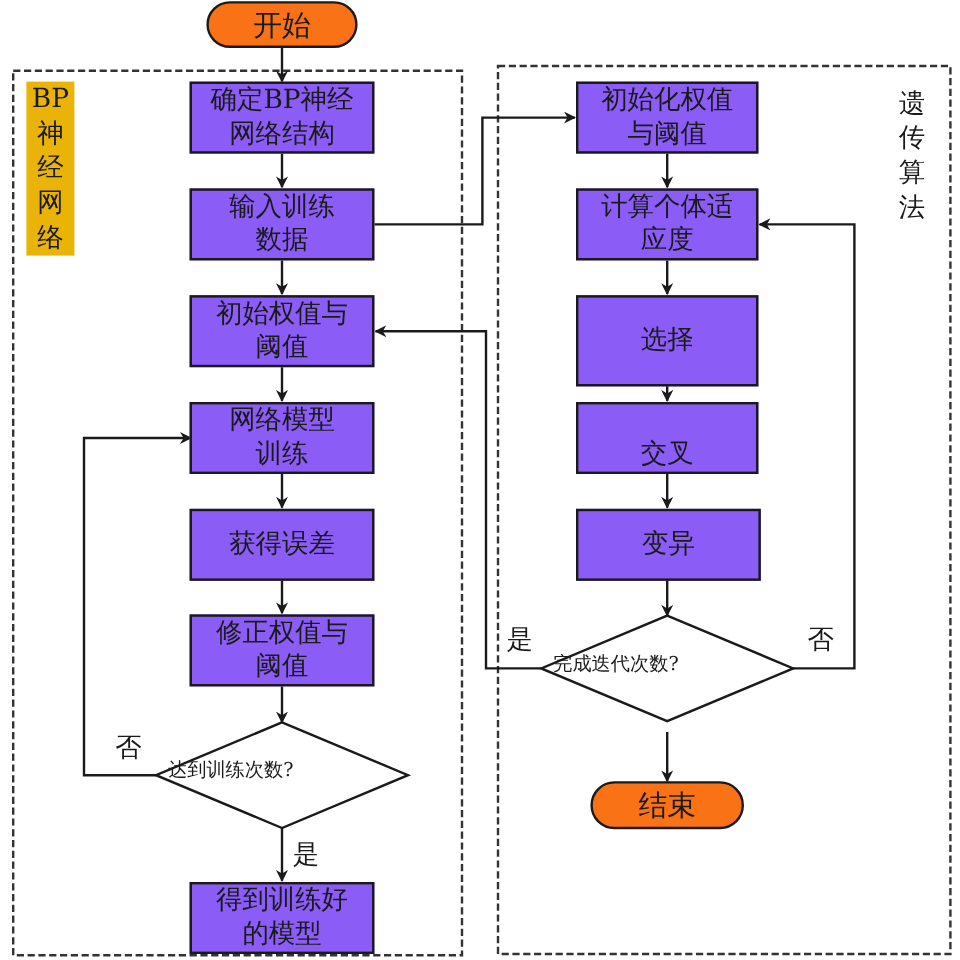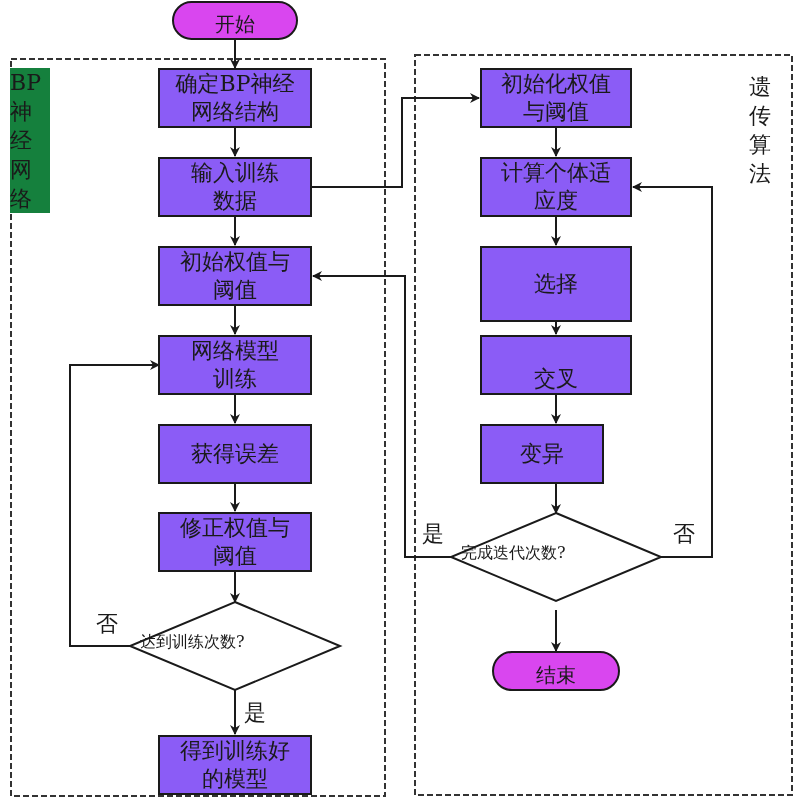--- a/index.html
+++ b/index.html
@@ -1,19 +1,19 @@
 <!DOCTYPE html>
 <html><head>
 <meta charset="utf-8">
 <style>
   html,body{margin:0;padding:0;background:#fff;}
   body{width:800px;height:800px;position:relative;overflow:hidden;font-family:"DejaVu Serif","Liberation Serif",serif;color:#1a1a1a;}
   svg{position:absolute;left:0;top:0;}
   .box{position:absolute;box-sizing:border-box;border:2px solid #1a1a1a;background:#8b5cf6;display:flex;align-items:center;justify-content:center;text-align:center;font-size:22px;line-height:28px;}
-  .term{position:absolute;box-sizing:border-box;border:2px solid #1a1a1a;border-radius:22px;background:#d946ef;display:flex;align-items:flex-end;justify-content:center;font-size:20px;}
+  .term{position:absolute;box-sizing:border-box;border:2px solid #1a1a1a;border-radius:22px;background:#f97316;display:flex;align-items:center;justify-content:center;font-size:24px;}
   .lbl{position:absolute;font-size:22px;line-height:28px;}
   .dtext{position:absolute;font-size:16px;text-align:left;white-space:nowrap;}
 </style>
 </head>
 <body>
 
 <svg width="800" height="800">
   <defs>
     <marker id="ah" markerWidth="10" markerHeight="10" refX="9" refY="5" orient="auto" markerUnits="userSpaceOnUse">
       <path d="M0,0 L10,5 L0,10 L3,5 Z" fill="#1a1a1a"></path>
@@ -51,21 +51,21 @@
   </g>
 
   <polygon points="235,602 340,646 235,690 130,646" fill="#fff" stroke="#1a1a1a" stroke-width="2"></polygon>
   <polygon points="556,513 661,557 556,601 451,557" fill="#fff" stroke="#1a1a1a" stroke-width="2"></polygon>
 </svg>
 
 <div class="term" style="left:172px;top:1px;width:126px;height:39px;">
   <span>开始</span>
 </div>
 
-<div style="position:absolute;left:10px;top:68px;width:40px;font-size:22px;line-height:29px;text-align:left;background:#15803d;">
+<div style="position:absolute;left:22px;top:68px;width:40px;font-size:22px;line-height:29px;text-align:center;background:#eab308;">
   <div>BP</div>
   <div>神</div>
   <div>经</div>
   <div>网</div>
   <div>络</div>
 </div>
 
 <div class="box" style="left:158px;top:68px;width:154px;height:60px;">
   <span style="white-space:pre-line">确定BP神经
 网络结构</span>
@@ -113,21 +113,21 @@
 <div class="box" style="left:480px;top:157px;width:152px;height:60px;">
   <span style="white-space:pre-line">计算个体适
 应度</span>
 </div>
 <div class="box" style="left:480px;top:246px;width:152px;height:76px;">
   <span>选择</span>
 </div>
 <div class="box" style="left:480px;top:335px;width:152px;height:60px;align-items:flex-end;">
   <span>交叉</span>
 </div>
-<div class="box" style="left:480px;top:424px;width:124px;height:60px;">
+<div class="box" style="left:480px;top:424px;width:154px;height:60px;">
   <span>变异</span>
 </div>
 
 <div class="dtext" style="left:461px;top:543px;width:190px;">完成迭代次数?</div>
 <div class="lbl" style="left:422px;top:520px;">是</div>
 <div class="lbl" style="left:673px;top:520px;">否</div>
 
 <div class="term" style="left:492px;top:651px;width:128px;height:40px;">
   <span>结束</span>
 </div>

